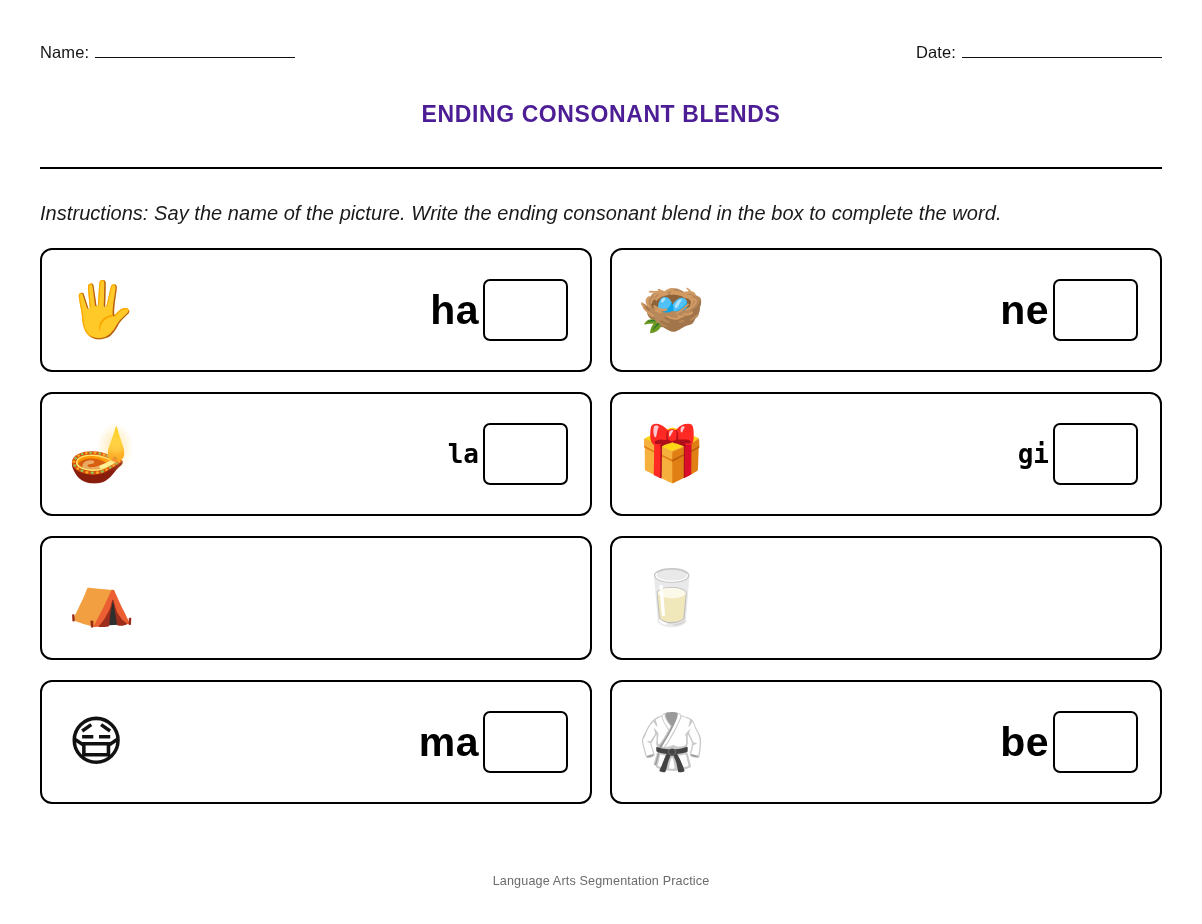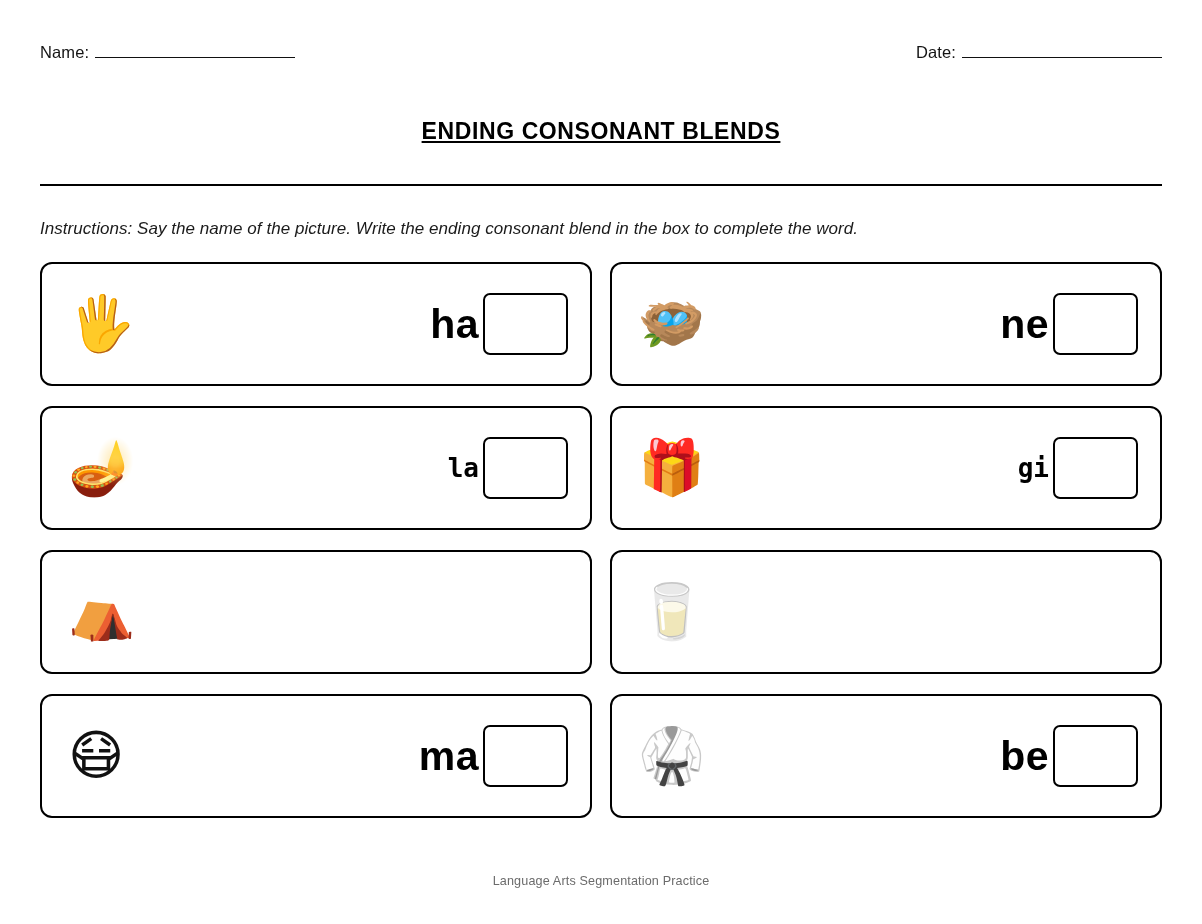--- a/index.html
+++ b/index.html
@@ -49,35 +49,34 @@
   }
   .rule-name { width: 200px; }
   .rule-date { width: 200px; }
 
   
   .title {
     text-align: center;
     font-size: 23px;
     font-weight: 700;
     letter-spacing: 0.6px;
-    color: #000000;
-    margin-top: 56px;
-    text-decoration: underline;
+    color: #4c1d95;
+    margin-top: 39px;
   }
   .divider {
     margin-top: 39px;
     height: 0;
     border-top: 2.6px solid #000000;
     width: 100%;
   }
 
   
   .instructions {
     margin-top: 33px;
-    font-size: 17px;
+    font-size: 20px;
     font-style: italic;
     color: #1a1a1a;
     letter-spacing: 0.05px;
   }
 
   
   .grid {
     margin-top: 23px;
     display: grid;
     grid-template-columns: 552px 552px;

